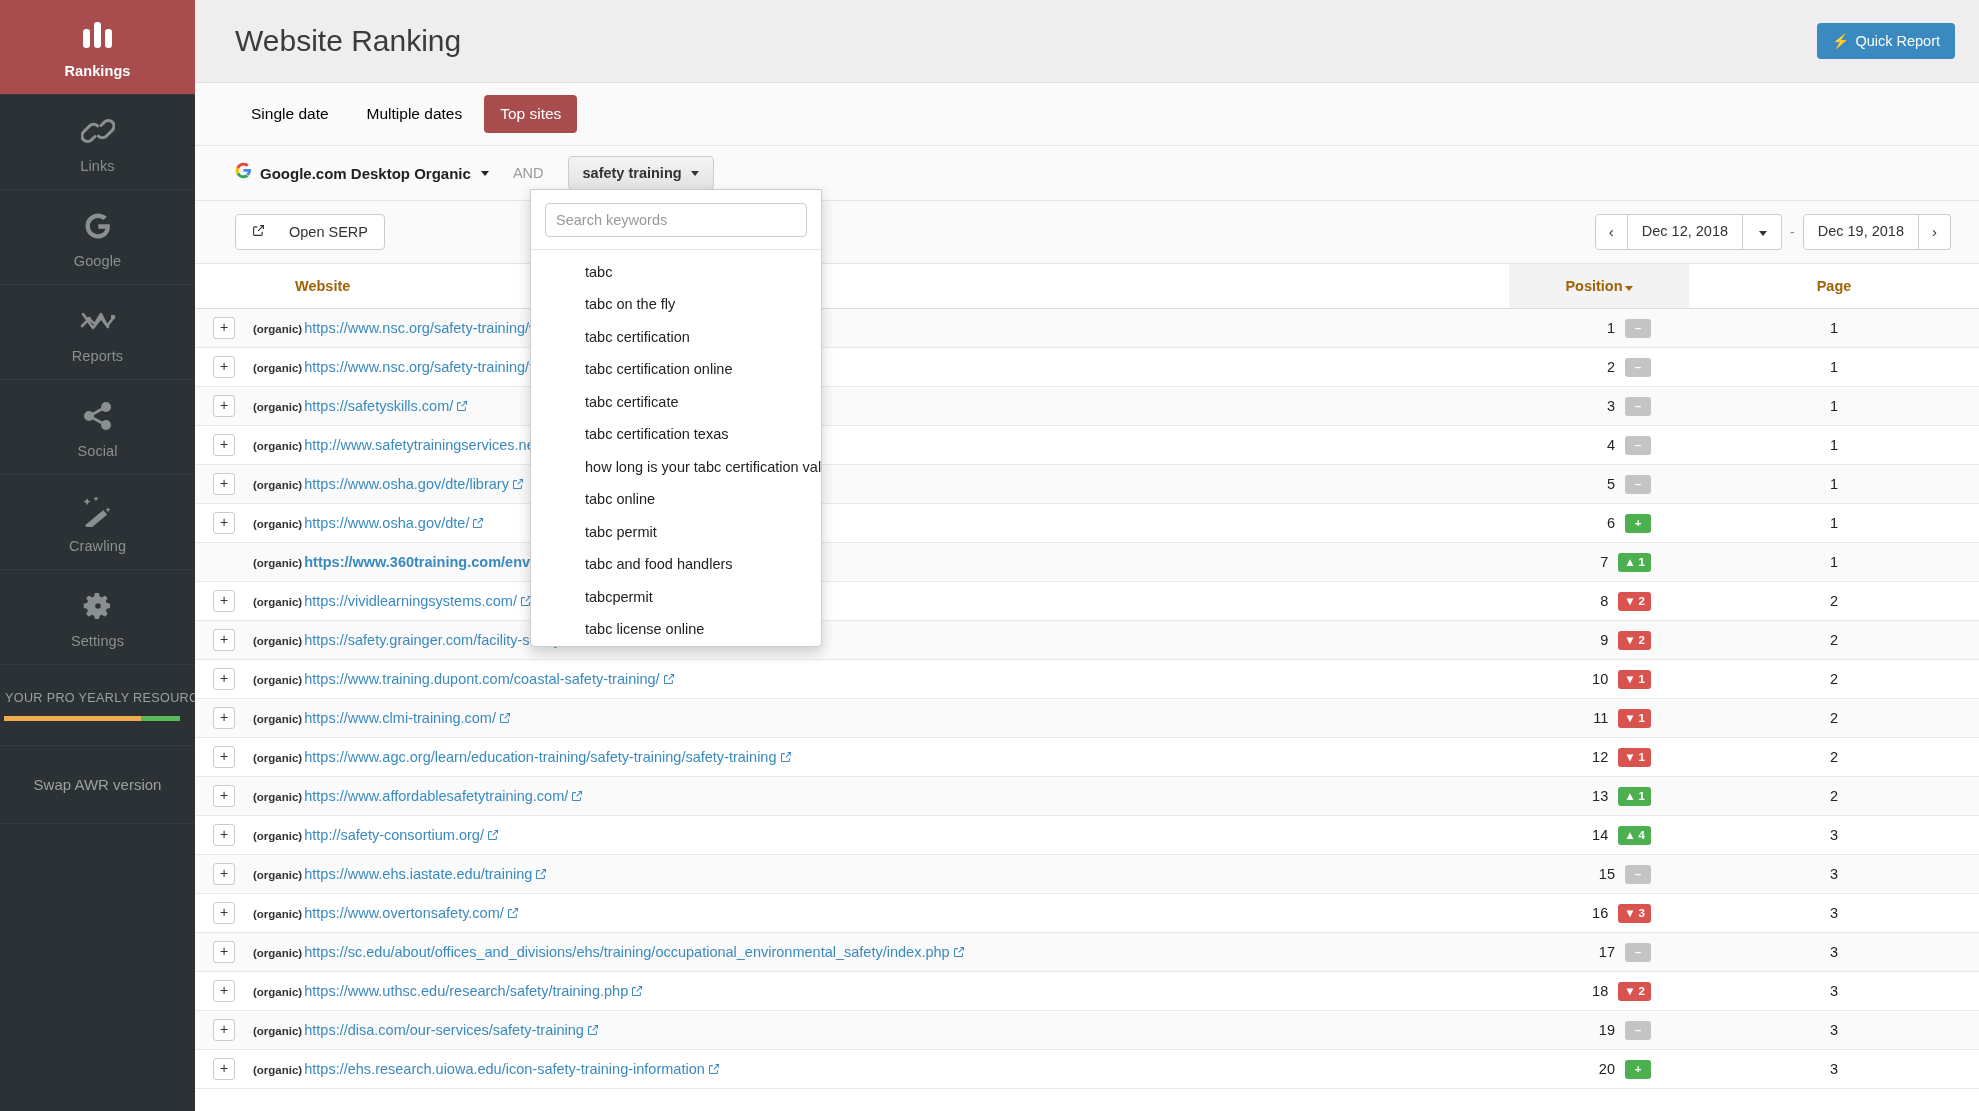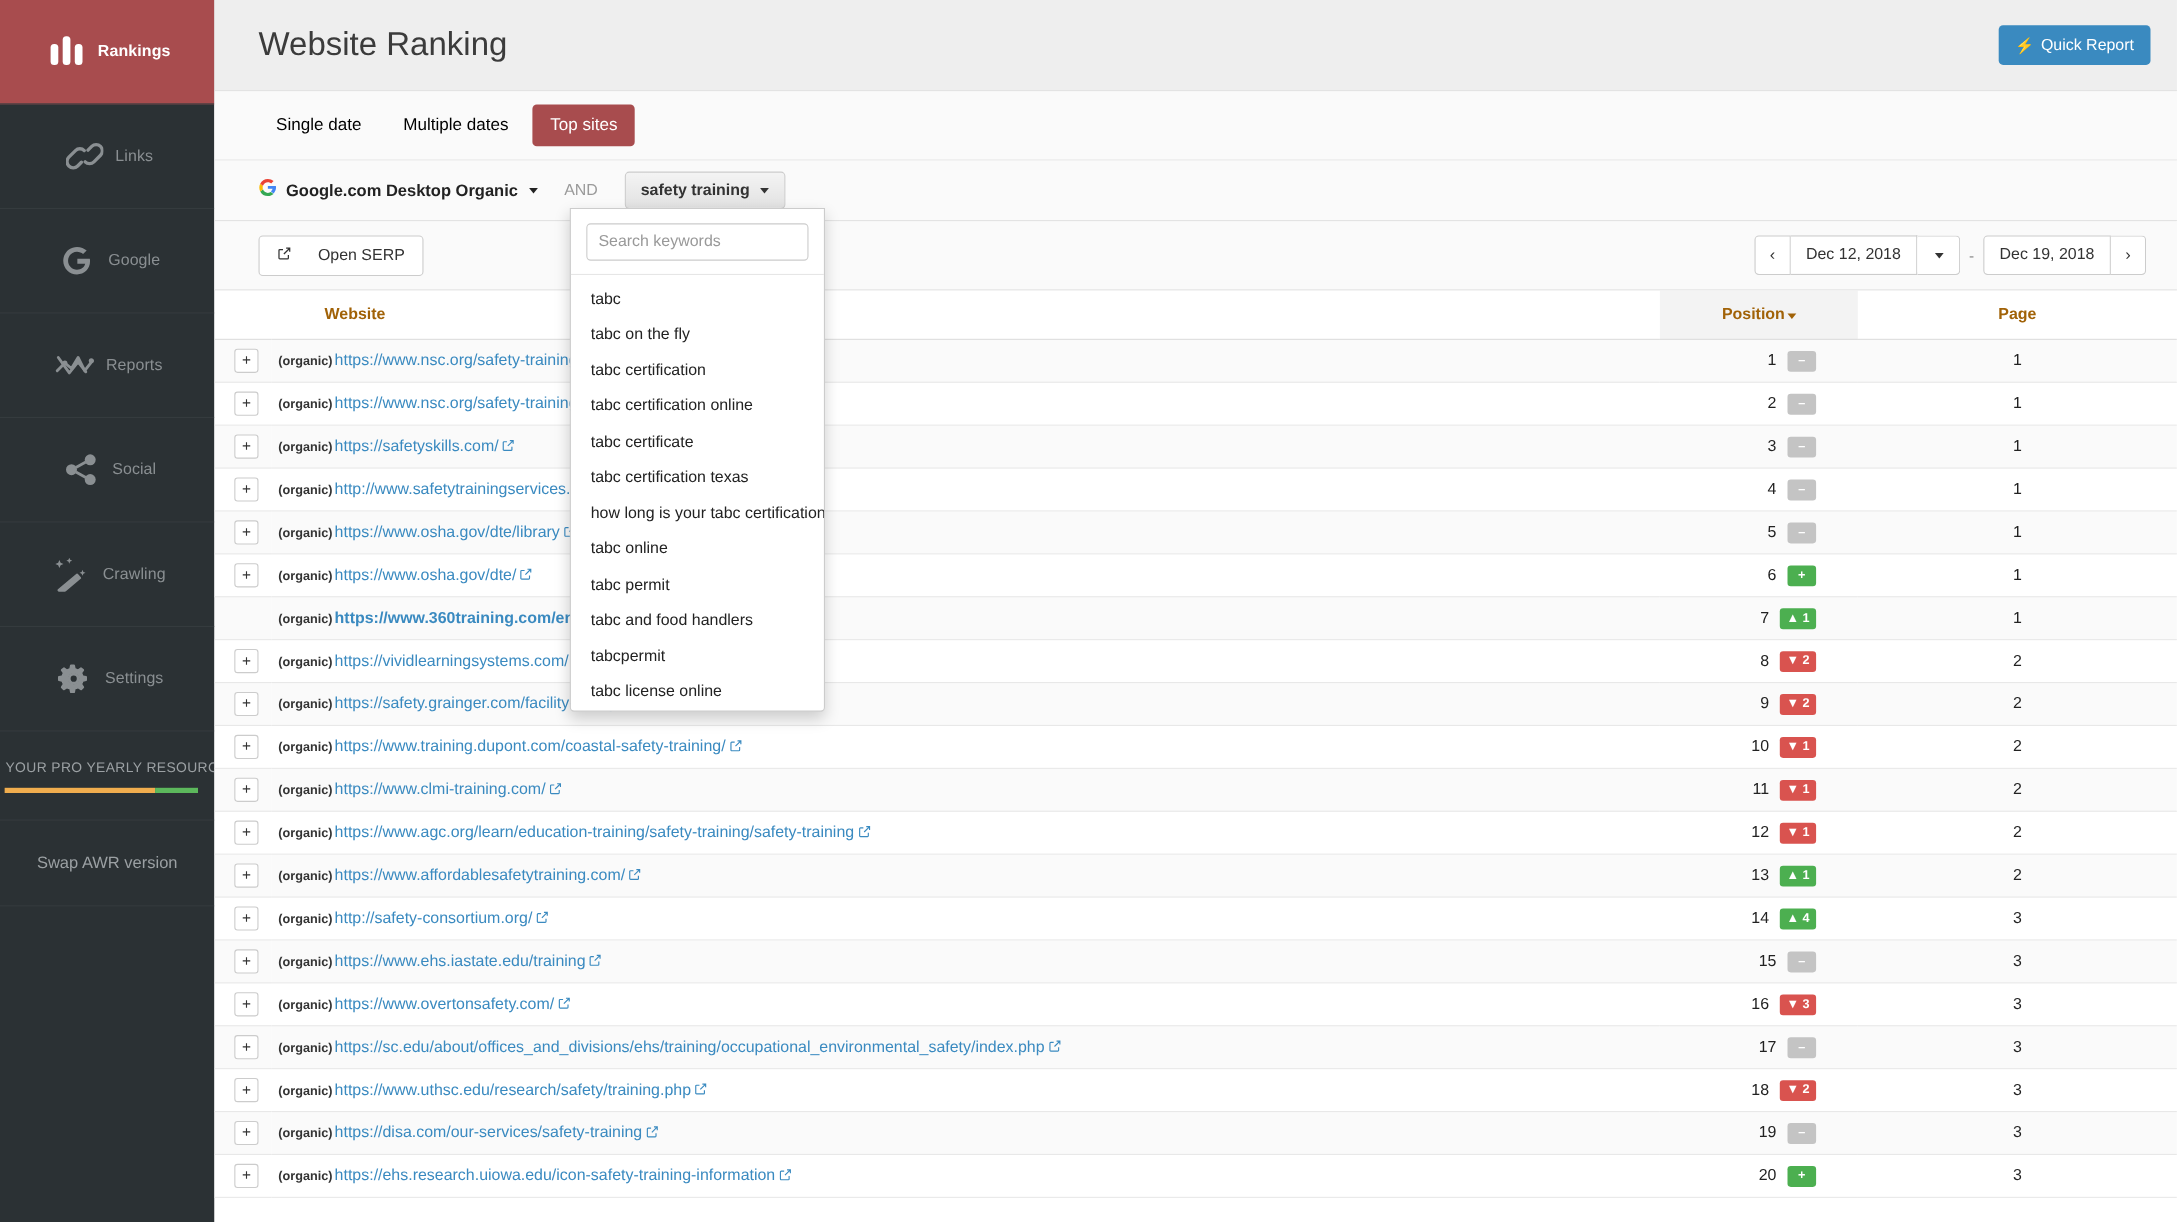--- a/index.html
+++ b/index.html
@@ -13,21 +13,21 @@
 
   
   .sidebar {
     width: 195px; flex: 0 0 195px;
     background: #2b3134;
     display: flex; flex-direction: column;
     color: #8a8f92;
   }
   .nav-item {
     height: 95px;
-    display: flex; 
+    display: flex; flex-direction: column;
     align-items: center; justify-content: center;
     border-bottom: 1px solid #353b3e;
     cursor: pointer;
     gap: 7px;
   }
   .nav-item.active { background: #a84c4e; color: #fff; }
   .nav-item .nav-label { font-size: 14.5px; letter-spacing: .1px; }
   .nav-item.active .nav-label { color: #fff; font-weight: 600; }
   .nav-icon { width: 42px; height: 40px; display: flex; align-items: center; justify-content: center; }
   .nav-icon svg { display:block; }
@@ -168,32 +168,32 @@
     font-size: 11.5px; font-weight: bold; color: #fff;
   }
   .badge.same { background: #c4c4c4; }
   .badge.new  { background: #4caf50; }
   .badge.up   { background: #4caf50; }
   .badge.down { background: #d9534f; }
   td.c-page { text-align: center; font-size: 14.5px; color: #222; }
 
   
   .kw-dropdown {
-    position: absolute; left: 518px; top: 189px; width: 232px;
+    position: absolute; left: 530px; top: 189px; width: 292px;
     background: #fff; border: 1px solid #ccc; border-radius: 0 0 4px 4px;
     box-shadow: 0 6px 14px rgba(0,0,0,.18); z-index: 40;
   }
   .kw-search-wrap { padding: 13px 14px 12px 14px; border-bottom: 1px solid #e6e6e6; }
   .kw-search {
     width: 100%; padding: 8px 10px; font-size: 14.5px; color: #333;
     border: 1px solid #ccc; border-radius: 4px; outline: none;
     font-family: "Liberation Sans", sans-serif;
   }
   .kw-search::placeholder { color: #999; }
-  .kw-list { max-height: 400px; overflow: hidden; padding-top: 6px; }
+  .kw-list { max-height: 400px; overflow: hidden; padding-top: 6px; margin-left: 36px; }
   .kw-item {
     padding: 5px 14px 5px 18px; font-size: 14.5px; color: #222; cursor: pointer;
     white-space: nowrap; overflow: hidden; line-height: 1.55;
   }
   .kw-footer {
     border-top: 1px solid #e0e0e0; padding: 11px 18px 12px 18px;
     font-size: 14.5px; font-weight: bold; color: #222; cursor: pointer; background: #fff;
   }
 </style>
 </head>

